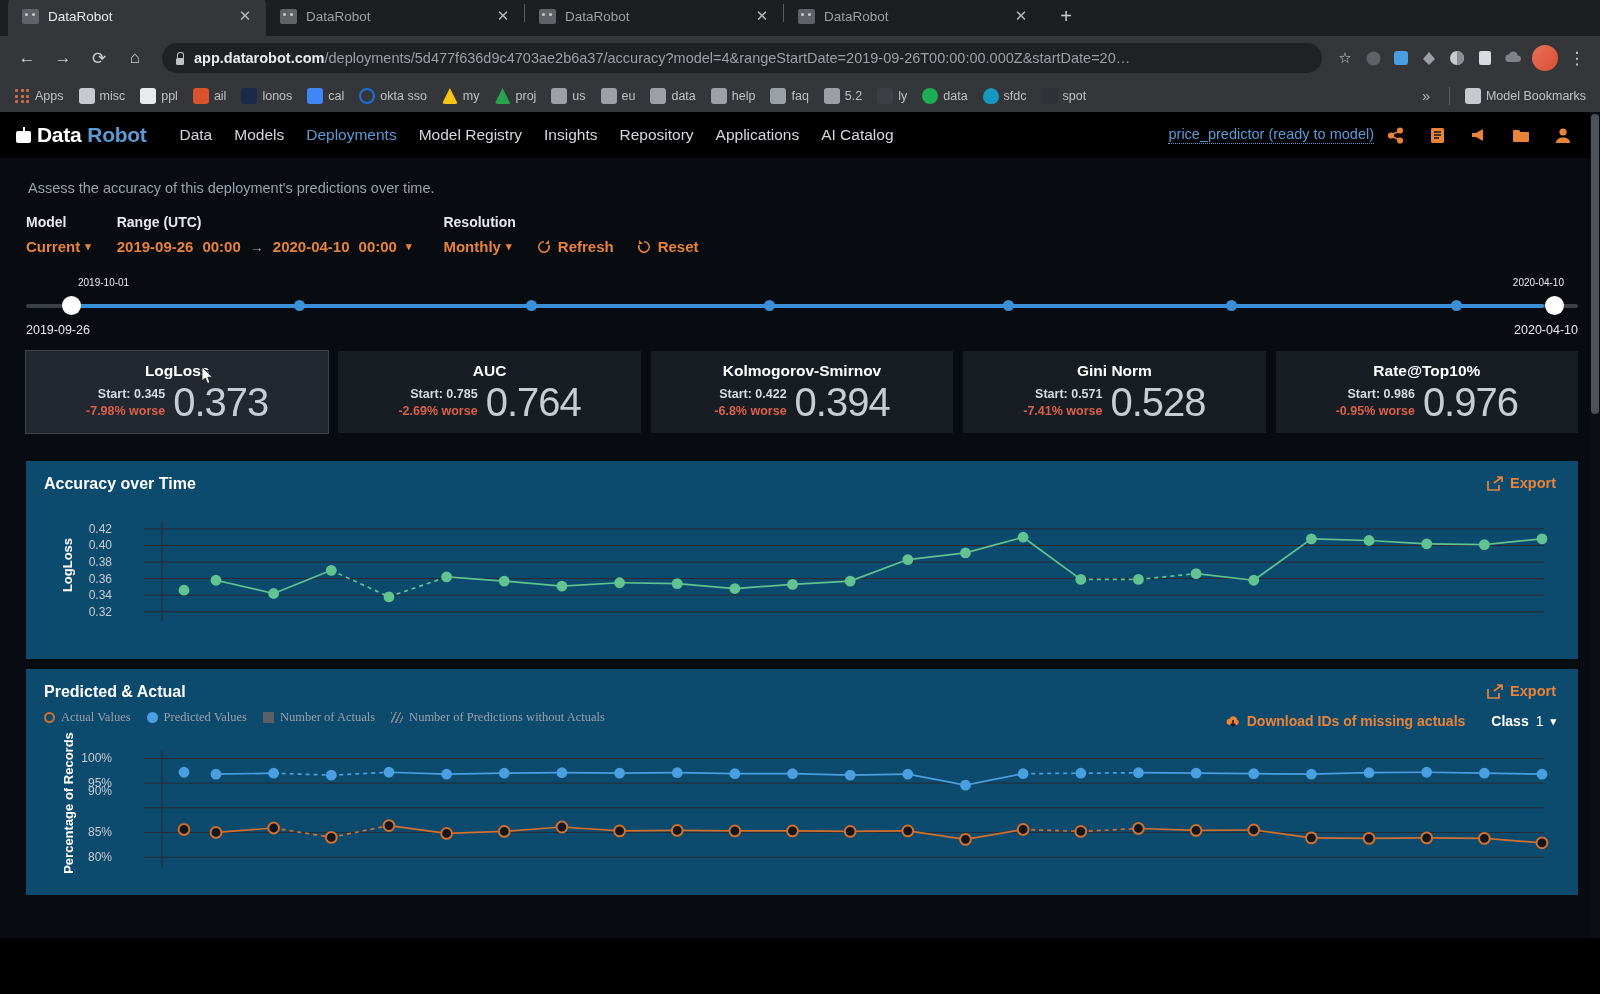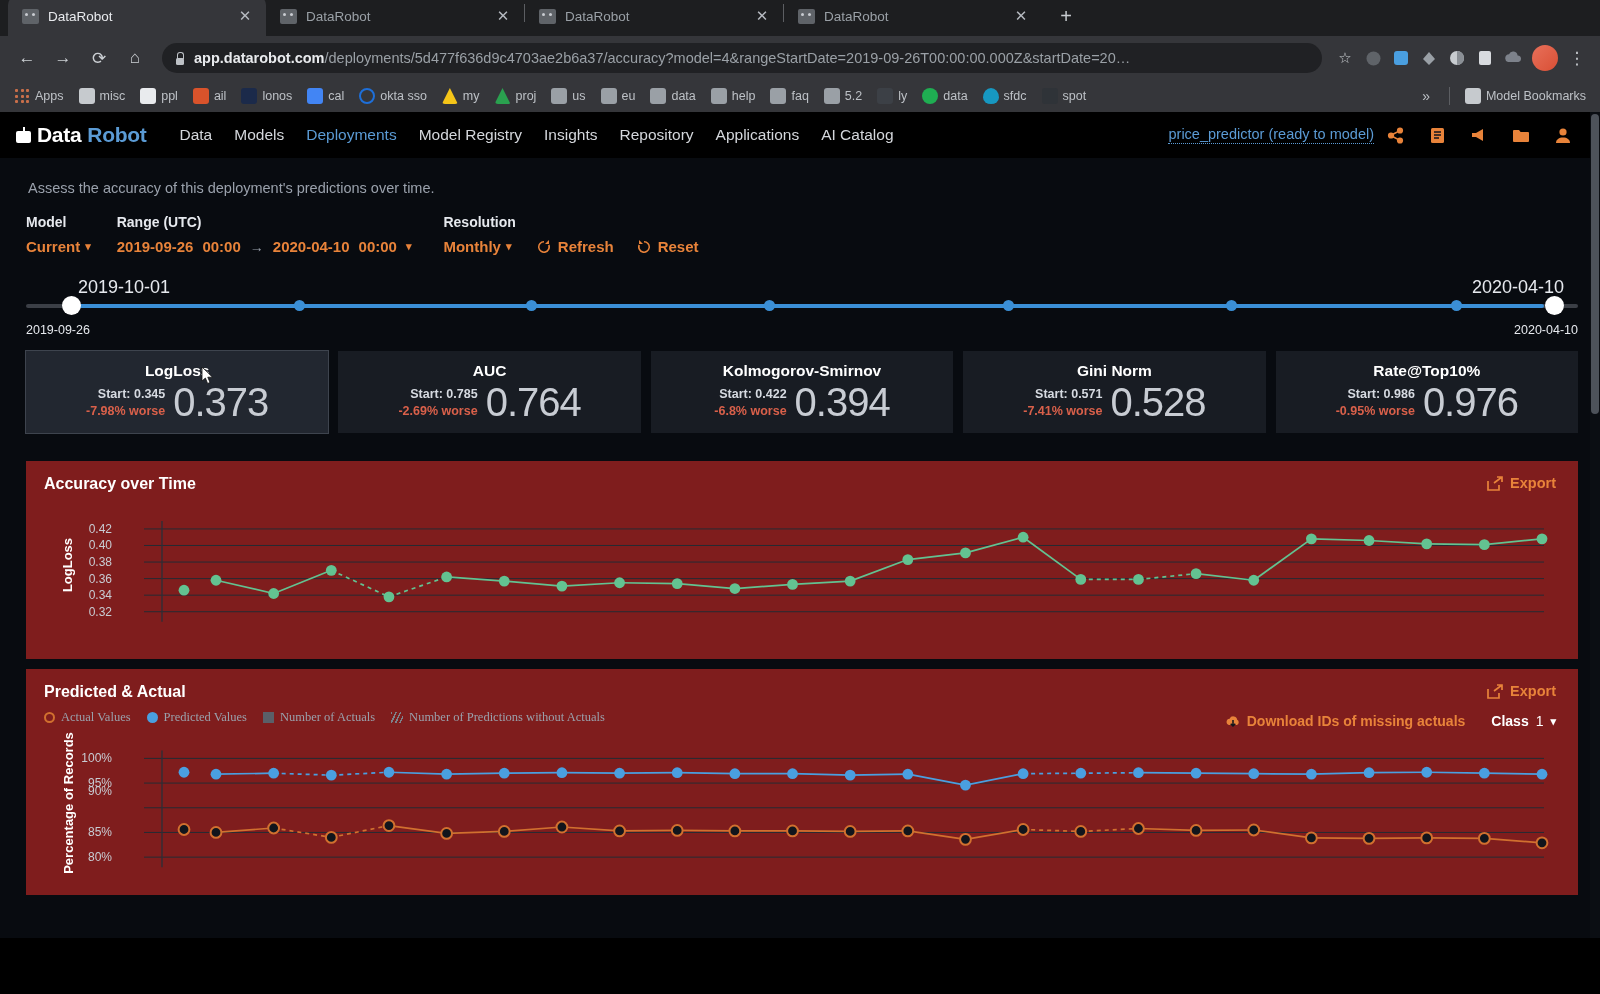--- a/index.html
+++ b/index.html
@@ -102,41 +102,41 @@
   .fgroup { margin-right: 26px; }
   .flabel { font-size:14px; color:#e6e9ee; font-weight:700; margin-bottom:8px; }
   .fval { font-size:15px; color:#e8833a; font-weight:700; display:flex; align-items:center; gap:5px;}
   .chev { font-size: 11px; }
   .range-row { display:flex; align-items:center; gap:9px; font-size:15px; color:#e8833a; font-weight:700; }
   .arrow { color:#9aa1ac; font-size:14px; }
   .faction { font-size:15px; color:#e8833a; font-weight:700; display:flex; align-items:center; gap:6px; margin-right: 22px;}
 
   
   .slider-wrap { position: relative; height: 60px; margin: 0 0 14px 0; }
-  .slider-top-label { position:absolute; font-size: 18px; color:#e6e9ee; top:0; }
+  .slider-top-label { position:absolute; font-size: 10px; color:#e6e9ee; top:0; }
   .slider-bot-label { position:absolute; font-size: 12.5px; color:#e6e9ee; bottom:0; }
   .track-bg { position:absolute; top:27px; left:0; right:0; height:4px; background:#3b3f46; border-radius:2px; }
   .track-fill { position:absolute; top:27px; height:4px; background:#3b8fd6; border-radius:2px; }
   .tick { position:absolute; top:23px; width:11px; height:11px; background:#3b8fd6; border-radius:50%; }
   .handle { position:absolute; top:19px; width:19px; height:19px; background:#fff; border-radius:50%; }
 
   
   .cards { display:flex; gap: 10px; margin-bottom: 28px; }
   .card { flex:1 1 0; background:#181c23; height: 82px; display:flex; flex-direction:column;
     align-items:center; justify-content:center; position:relative; }
   .card.sel { background:#222730; outline: 1px solid #3e444e; }
   .card-title { font-size:15.5px; font-weight:700; color:#fff; margin-bottom: 2px; }
   .card-body { display:flex; align-items:center; gap:8px; }
   .card-left { text-align:right; }
   .card-start { font-size:12.5px; color:#d6dae1; font-weight:700; }
   .card-delta { font-size:12.5px; color:#d9604a; font-weight:700; margin-top:3px; }
   .card-val { font-size:40px; color:#c8ccd3; font-weight:300; line-height:1; letter-spacing:-1px; }
 
   
-  .panel { background:#7f1d1d; padding: 14px 18px 10px 18px; margin-bottom: 10px; position:relative; }
+  .panel { background:#0c4a6e; padding: 14px 18px 10px 18px; margin-bottom: 10px; position:relative; }
   .panel-title { font-size:16px; font-weight:700; color:#fff; }
   .export { position:absolute; right:22px; top:14px; color:#e8833a; font-size:14.5px;
     font-weight:700; display:flex; align-items:center; gap:6px; }
   .legend { display:flex; align-items:center; gap:16px; margin-top:9px; font-size:12.5px; color:#9aa1ac; }
   .legend span.l { display:flex; align-items:center; gap:6px;font-family:Liberation Serif, serif; }
   .lg-ring { width:11px;height:11px;border-radius:50%;border:2px solid #d1702f; }
   .lg-dot { width:11px;height:11px;border-radius:50%;background:#4a9fe0; }
   .lg-sq { width:11px;height:11px;background:#5a5f68; }
   .lg-hatch { width:12px;height:11px; background: repeating-linear-gradient(115deg,#7d828b 0 1.5px,transparent 1.5px 4px); }
   .panel-actions { position:absolute; right:22px; top:44px; display:flex; align-items:center; gap:26px; }

